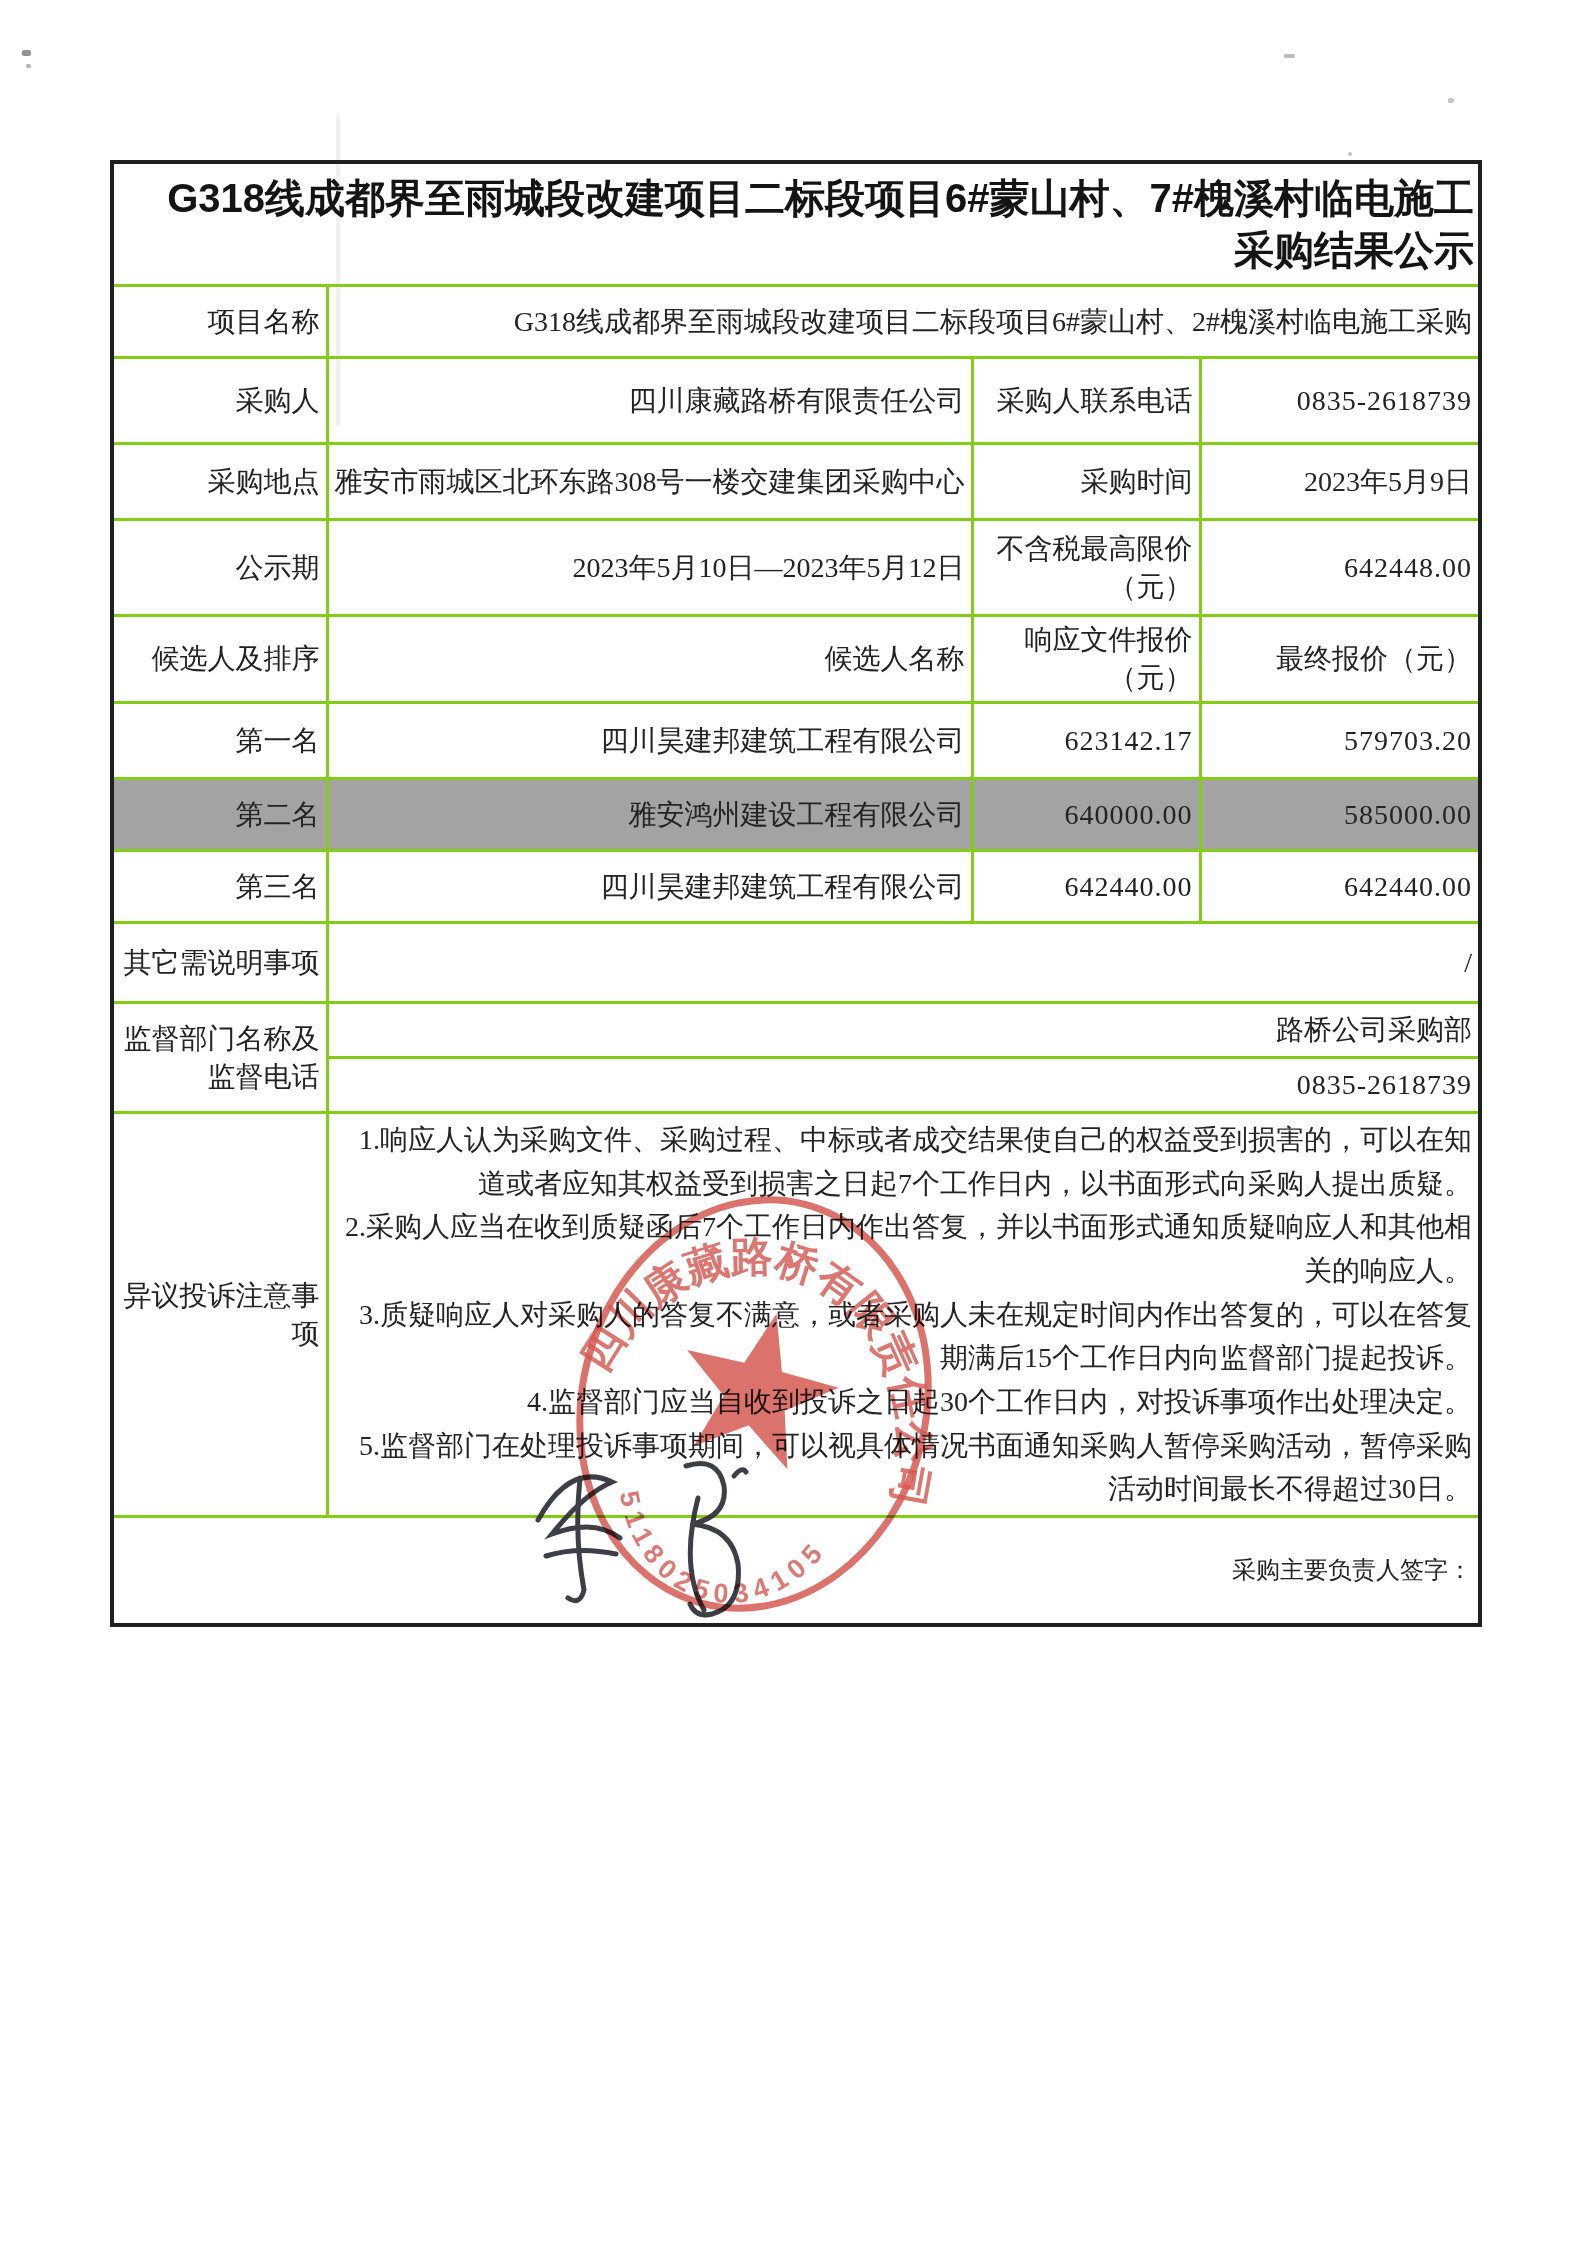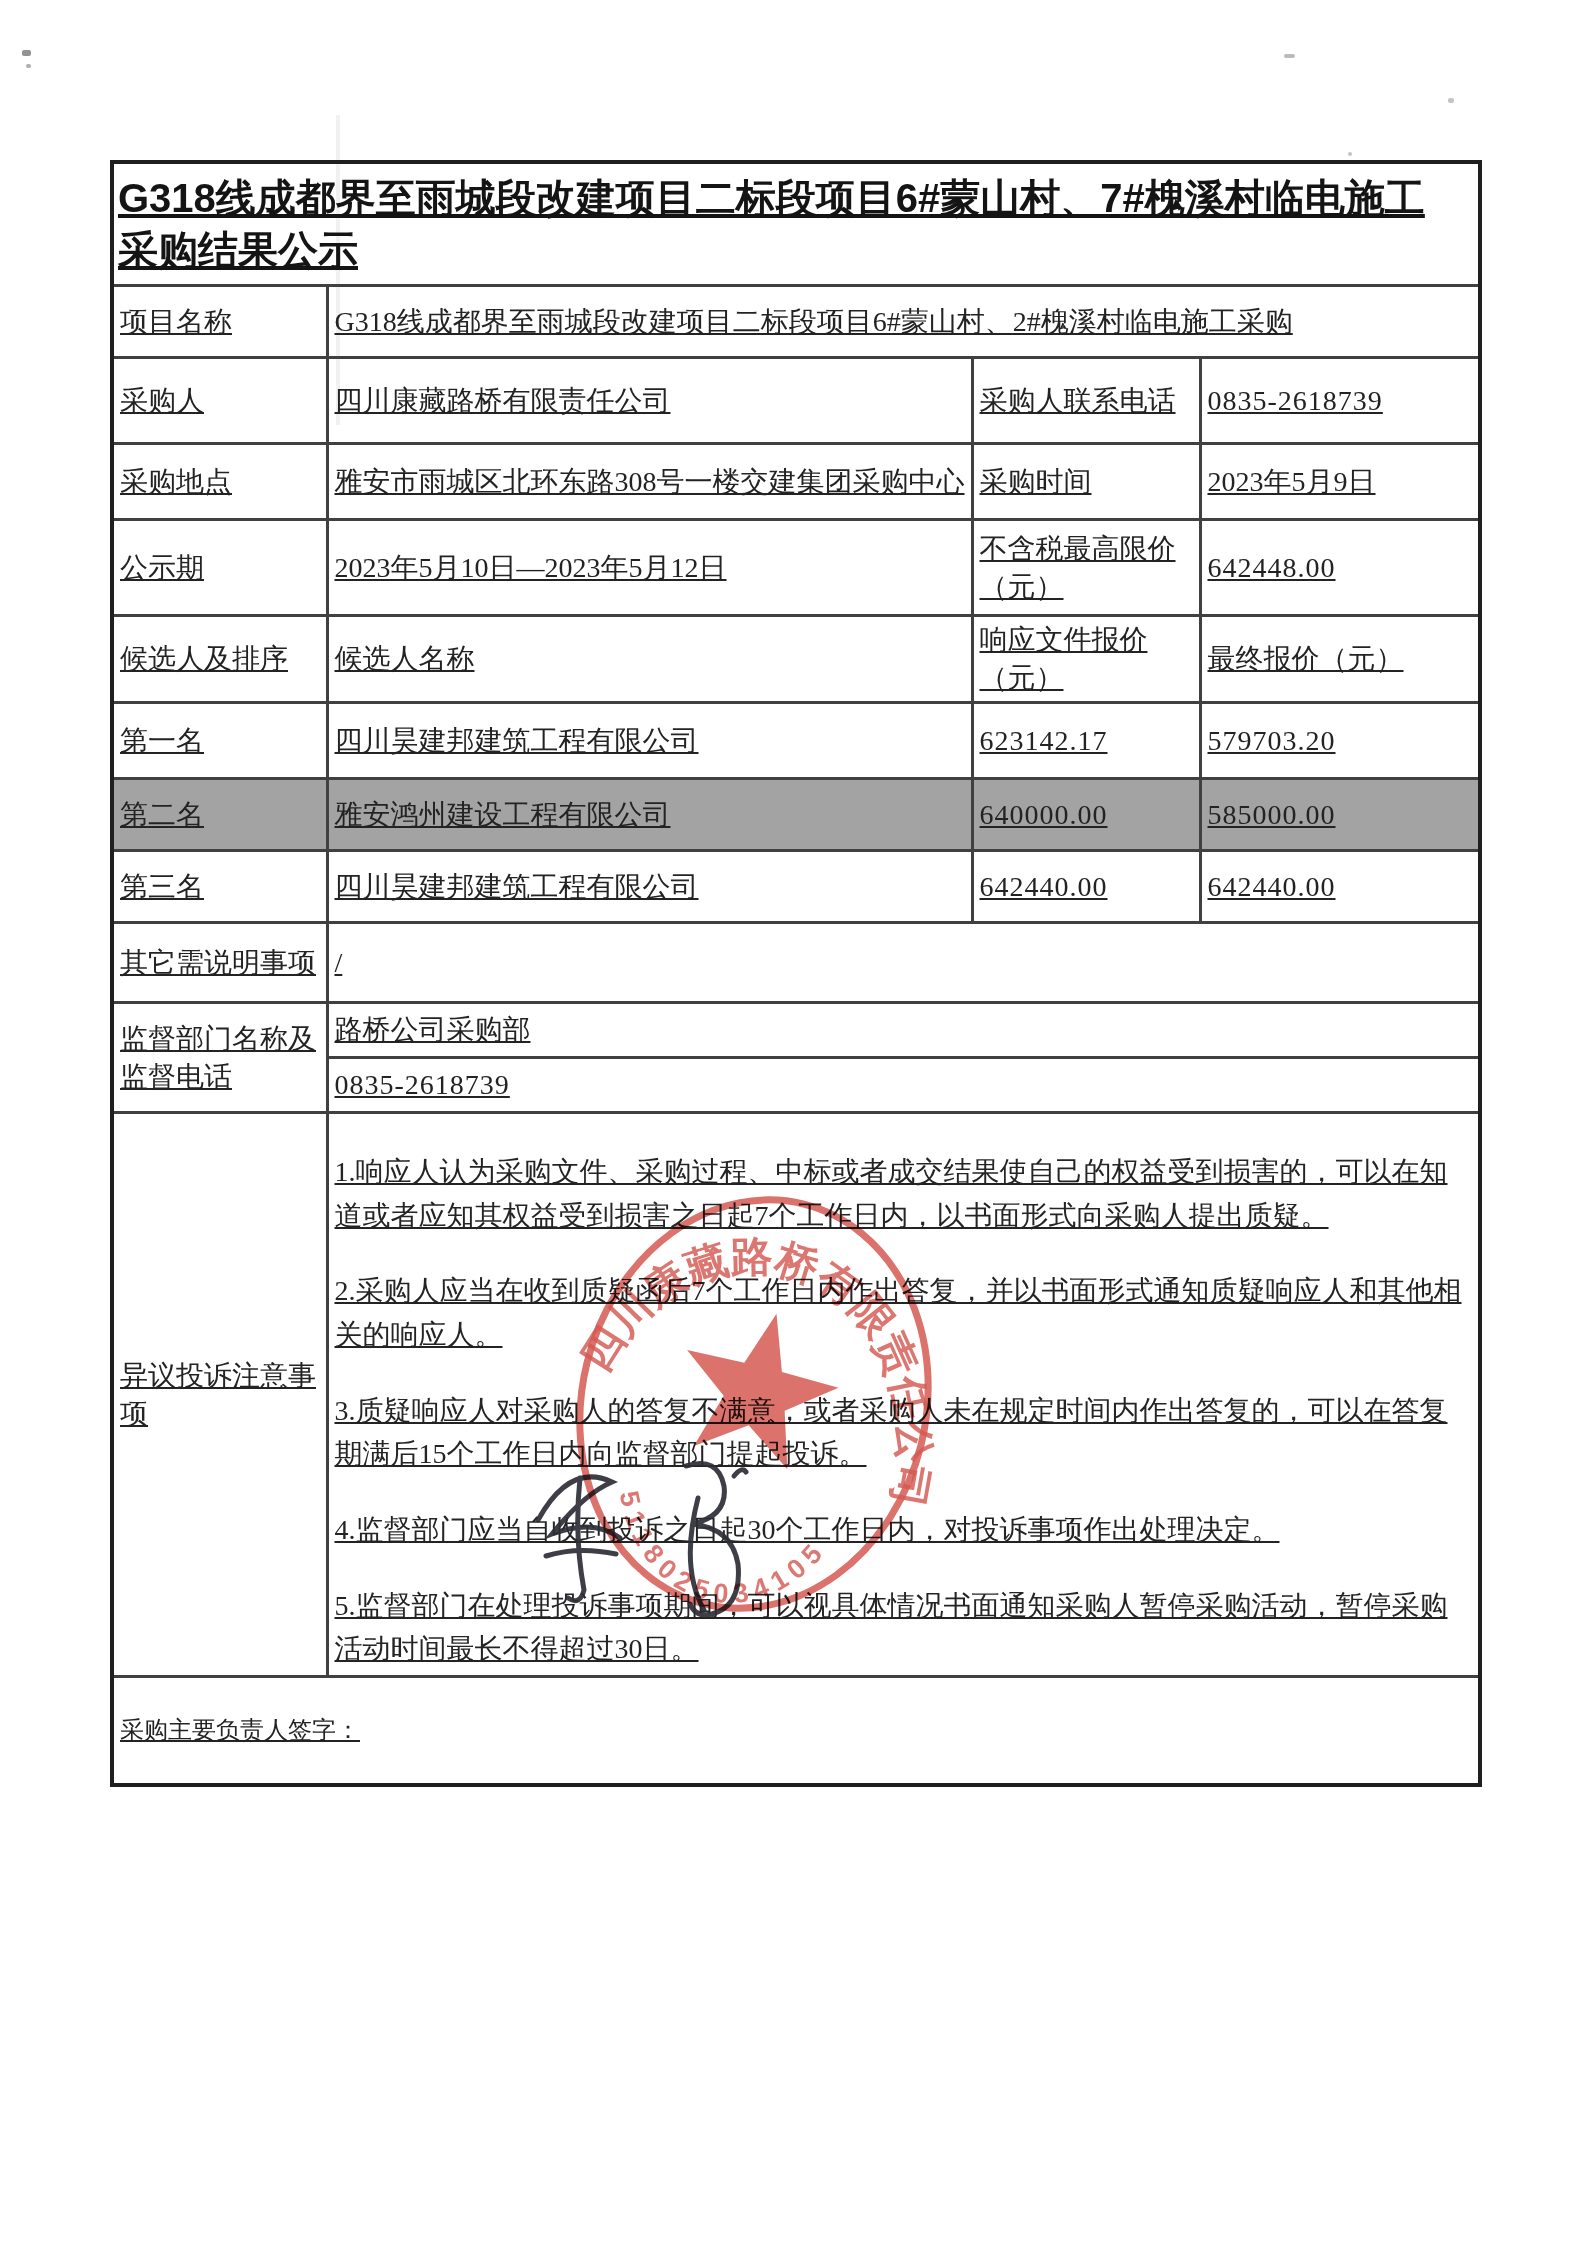--- a/index.html
+++ b/index.html
@@ -10,32 +10,32 @@
   }
   
   .speck { position:absolute; background:#3a3a3a; border-radius:2px; }
   .streak { position:absolute; background:#9a9a9a; opacity:.14; }
   
   table.doc {
     position:absolute; left:110px; top:160px; width:1368px;
     border-collapse:collapse; table-layout:fixed;
     font-size:28px; color:#232323;
   }
-  table.doc td { border:3px solid #404040; text-align:left; vertical-align:middle; padding:4px 6px;text-decoration:underline; }
+  table.doc td { border:3px solid #84cc16; text-align:right; vertical-align:middle; padding:4px 6px; }
   table.doc { border:4px solid #1f1f1f; }
   .c1 { width:215px; } .c2 { width:645px; } .c3 { width:228px; } .c4 { width:280px; }
   td.lab { padding:4px 40px; line-height:1.35; }
   .title-cell {
     font-family:"Liberation Sans","DejaVu Sans",sans-serif;
     font-weight:bold; font-size:40px; line-height:52px; color:#141414;
     padding:8px 4px !important;
   }
   .tinted { background:#a3a3a3; }
   td.objection-text { text-align:left; vertical-align:top; padding:8px 16px; }
-  td.objection-text p { font-size:28px; line-height:1.56; color:#242424;margin-top:32px; }
+  td.objection-text p { font-size:28px; line-height:1.56; color:#242424; }
   td.sign-cell { text-align:left; padding:10px 12px; font-size:24px; }
   .num { letter-spacing:1px; }
   
   .stamp {
     position:absolute; left:548px; top:1178px; width:412px; height:452px;
     transform:rotate(14deg); mix-blend-mode:multiply; opacity:.9; pointer-events:none;
   }
   
   .signature { position:absolute; left:520px; top:1448px; width:280px; height:180px; pointer-events:none; }
 </style>

